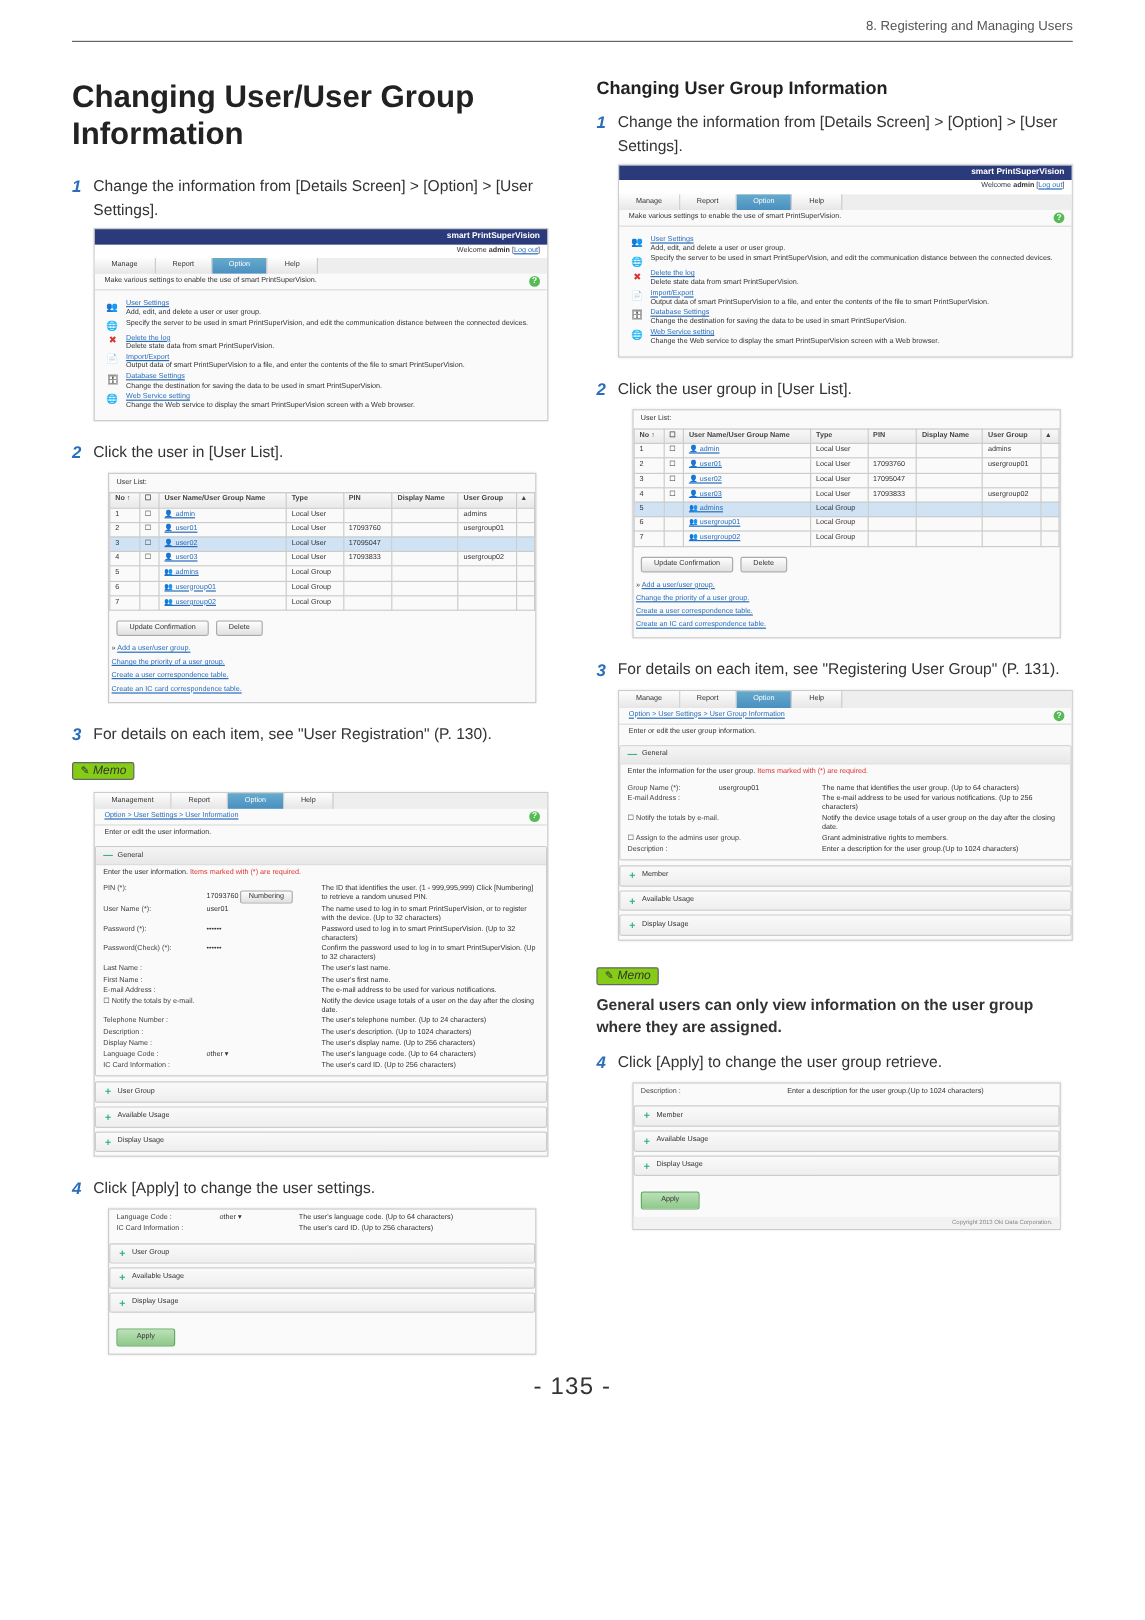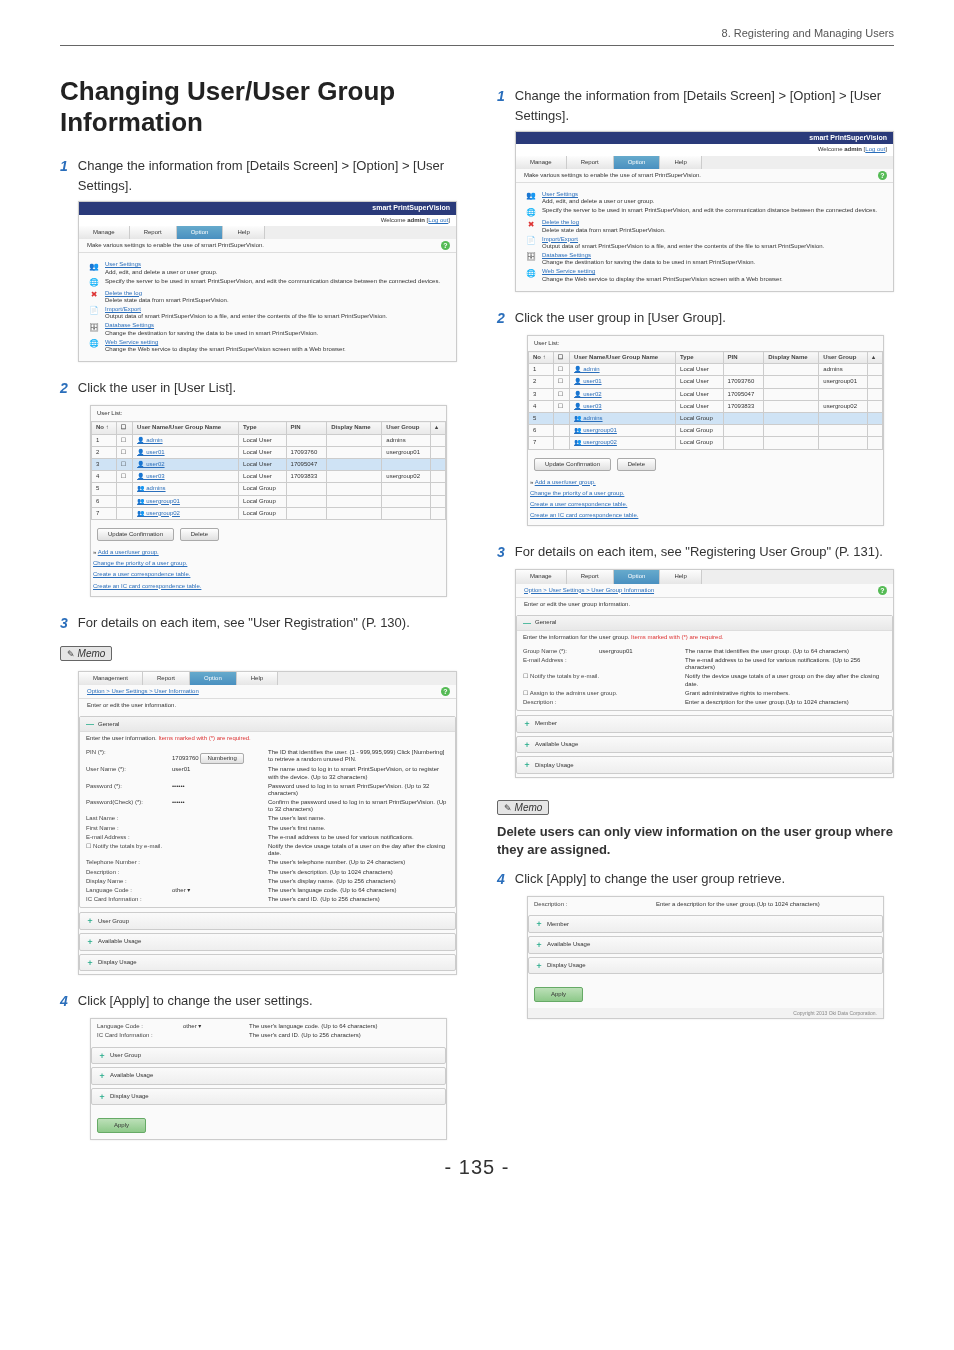--- a/index.html
+++ b/index.html
@@ -4,21 +4,21 @@
 <style>
   body {
     font-family: Arial, Helvetica, sans-serif;
     background: #fff;
     margin: 0;
     padding: 0;
     color: #333;
     width: 954px;
   }
   .page {
-    padding: 27px 60px 40px 60px;
+    padding: 16px 60px 40px 60px;
     position: relative;
     box-sizing: border-box;
   }
   .header-line {
     font-size: 11px;
     text-align: right;
     color: #555;
     border-bottom: 1px solid #666;
     padding-bottom: 6px;
     margin-bottom: 20px;
@@ -133,21 +133,21 @@
     font-size: 8px;
   }
   .memo-label {
     display: inline-block;
     border: 1px solid #666;
     padding: 1px 6px;
     font-size: 10px;
     font-style: italic;
     border-radius: 2px;
     margin: 6px 0 4px 0;
-    background: #e5e5e5;
+    background: #84cc16;
   }
   .memo-label::before {
     content: "✎";
     margin-right: 3px;
     font-style: normal;
     font-size: 9px;
   }
   .memo-text {
     font-size: 13px;
     font-weight: bold;
@@ -509,20 +509,21 @@
           </div>
         <div class="acc-row">
             <span class="plus-ico">＋</span>
             <span>Display Usage</span>
           </div>
         <div class="apply-box"><span class="spv-btn apply">Apply</span></div>
       </div>
     </div>
 
     <div class="col">
+      <h2>Changing User Group Information</h2>
 
       <div class="step">
         <span class="step-num">1</span>
         <div class="body">Change the information from [Details Screen] &gt; [Option] &gt; [User Settings].</div>
       </div>
 
       
       <div class="screenshot">
         <div class="spv-topbar">smart PrintSuperVision</div>
         <div class="spv-welcome">
@@ -567,21 +568,21 @@
           <div class="spv-row">
               <span class="spv-ico">🌐</span>
             <div><span class="spv-link">Web Service setting</span><br>
             <span>Change the Web service to display the smart PrintSuperVision screen with a Web browser.</span></div>
             </div>
         </div>
       </div>
 
       <div class="step">
         <span class="step-num">2</span>
-        <div class="body">Click the user group in [User Group].</div>
+        <div class="body">Click the user group in [User List].</div>
       </div>
 
       
       <div class="screenshot screenshot-b">
         <div style="padding:4px 6px"><span>User List:</span></div>
         <table class="spv-table">
           <thead>
               <tr>
             <th>No ↑</th>
             <th>☐</th>
@@ -726,21 +727,21 @@
             <span class="plus-ico">＋</span>
             <span>Available Usage</span>
           </div>
         <div class="acc-row">
             <span class="plus-ico">＋</span>
             <span>Display Usage</span>
           </div>
       </div>
 
       <span class="memo-label">Memo</span>
-      <div class="memo-text">Delete users can only view information on the user group where they are assigned.</div>
+      <div class="memo-text">General users can only view information on the user group where they are assigned.</div>
 
       <div class="step">
         <span class="step-num">4</span>
         <div class="body">Click [Apply] to change the user group retrieve.</div>
       </div>
 
       
       <div class="screenshot screenshot-b">
         <div class="form-grid" style="grid-template-columns:70px 40px 1fr">
           <div class="lab">Description :</div>

